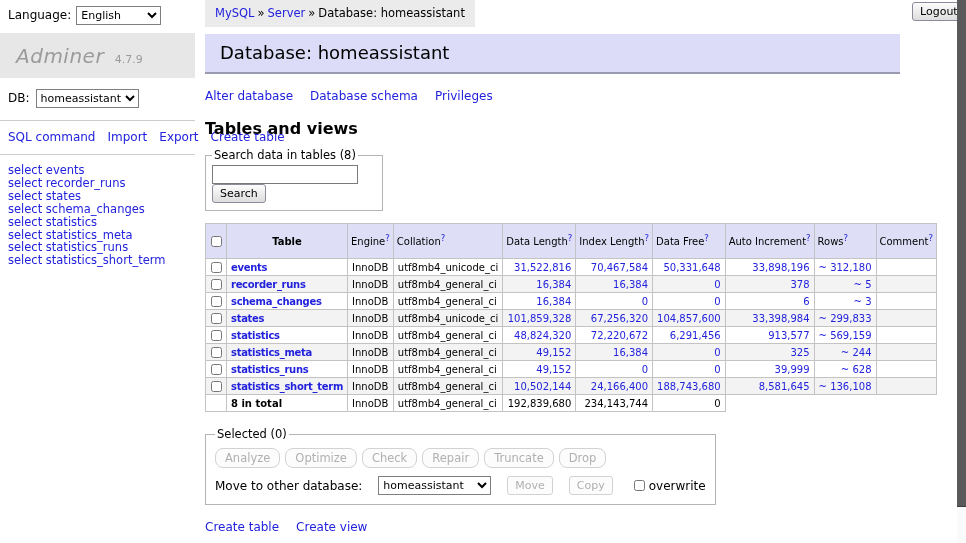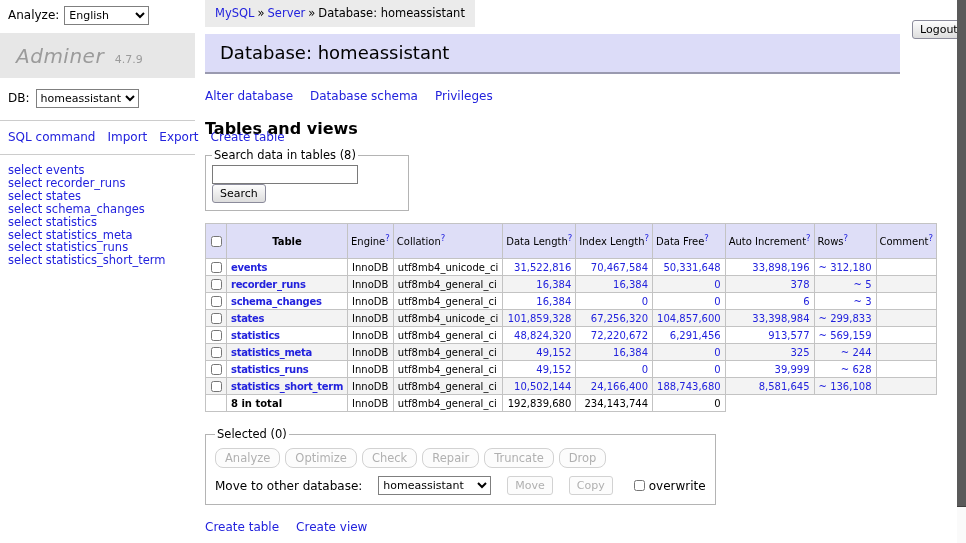--- a/index.html
+++ b/index.html
@@ -25,21 +25,21 @@
   .brand-ver { font-size: 11px; color: #9b9b9b; margin-left: 3px; }
   .db-row { margin: 0; padding: 11px 8px 12px 8px; border-bottom: 1px solid #ccc; }
   .db-row label { margin-right: 6px; }
   .db-row select { width: 103px; }
   .side-actions { margin: 0; padding: 8px 8px 9px 8px; border-bottom: 1px solid #ccc; line-height: 1.35; }
   .side-actions a { margin-right: 12px; white-space: nowrap; }
   .side-tables { margin: 0; padding: 9px 8px; font-size: 11.5px; line-height: 1.12; }
   .side-tables a { display: block; }
 
   
-  #logout-btn { position: absolute; left: 912px; top: 20px; }
+  #logout-btn { position: absolute; left: 912px; top: 2px; }
   .btn {
     font-family: inherit; font-size: 11px; color: #000;
     background: linear-gradient(#fdfdfd, #dddddd);
     border: 1px solid #8b8b9b; border-radius: 3px; padding: 2px 7px; cursor: pointer;
   }
   .btn[disabled] { color: #b0b0b0; background: #fcfcfc; border-color: #d2d2d2; cursor: default; }
 
   
   #content { position: absolute; left: 205px; top: 0; width: 751px; }
   #breadcrumb { display: inline-block; background: #ebebeb; padding: 6px 10px 7px 10px; font-size: 11.5px; }
@@ -48,21 +48,21 @@
     margin: 7px 0 0 0; width: 695px;
     background: #dcdcf8; border-bottom: 2px solid #9a9ab0;
     font-size: 18px; font-weight: normal; padding: 8px 0 9px 15px;
   }
   .link-row { margin: 15px 0 0 0; }
   .link-row a { margin-right: 17px; }
   h3 { font-size: 16px; font-weight: bold; margin: 16px 0 0 0; }
 
   fieldset { display: inline-block; border: 1px solid #b4b4b4; margin: 0; padding: 3px 6px 7px 6px; }
   legend { font-size: 11.5px; padding: 0 2px; }
-  #search-fs { margin-top: 10px; width: 204px; }
+  #search-fs { margin-top: 10px; width: 178px; }
   #search-input {
     width: 146px; height: 19px; font-family: inherit; font-size: 11px;
     border: 1px solid #7a7a7a; padding: 2px 3px; vertical-align: middle; margin-right: 4px;
   }
 
   table { border-collapse: collapse; table-layout: fixed; margin-top: 12px; font-size: 10px; }
   th, td { border: 1px solid #c3c3c3; padding: 2px 4px; height: 17px; white-space: nowrap; overflow: hidden; }
   thead th { background: #dedef7; font-weight: normal; text-align: left; height: 35px; padding: 2px 3px; }
   thead th.tbl-col { font-weight: bold; text-align: center; }
   th.c, td.c { text-align: center; padding: 1px 2px; }
@@ -85,21 +85,21 @@
 
   
   #scrollbar { position: absolute; right: 0; top: 0; width: 9px; height: 543px; background: #fafafa; }
   #scroll-thumb { position: absolute; left: 0; top: 0; width: 9px; height: 507px; background: #5a5a5a; border-bottom: 1px solid #3e3e3e; }
 </style>
 </head>
 <body>
 
 <div id="sidebar">
   <p class="lang-row">
-    <label>Analyze:</label><select><option>English</option></select>
+    <label>Language:</label><select><option>English</option></select>
   </p>
   <h1 class="brand">
     <span class="brand-name">Adminer</span>
     <span class="brand-ver">4.7.9</span>
   </h1>
   <p class="db-row">
     <label>DB:</label><select><option>homeassistant</option></select>
   </p>
   <p class="side-actions" id="side-actions"><a>SQL command</a><a>Import</a><a>Export</a><a>Create table</a></p>
   <p class="side-tables" id="side-tables">

